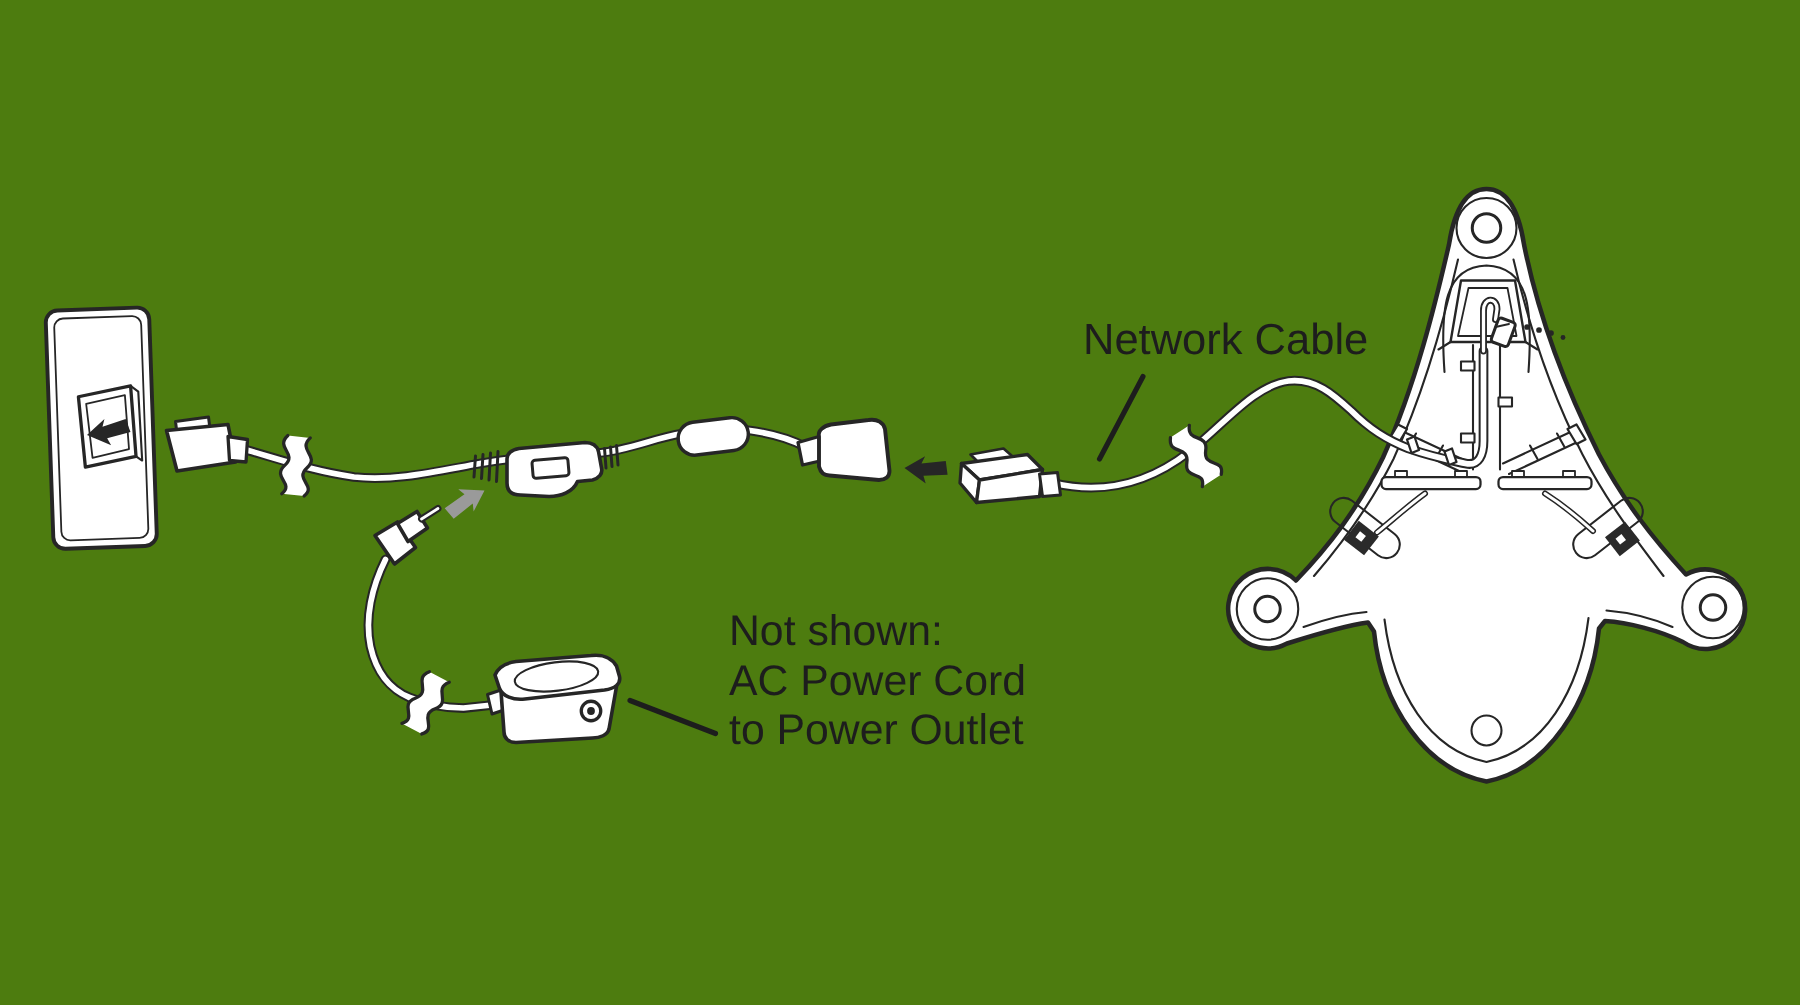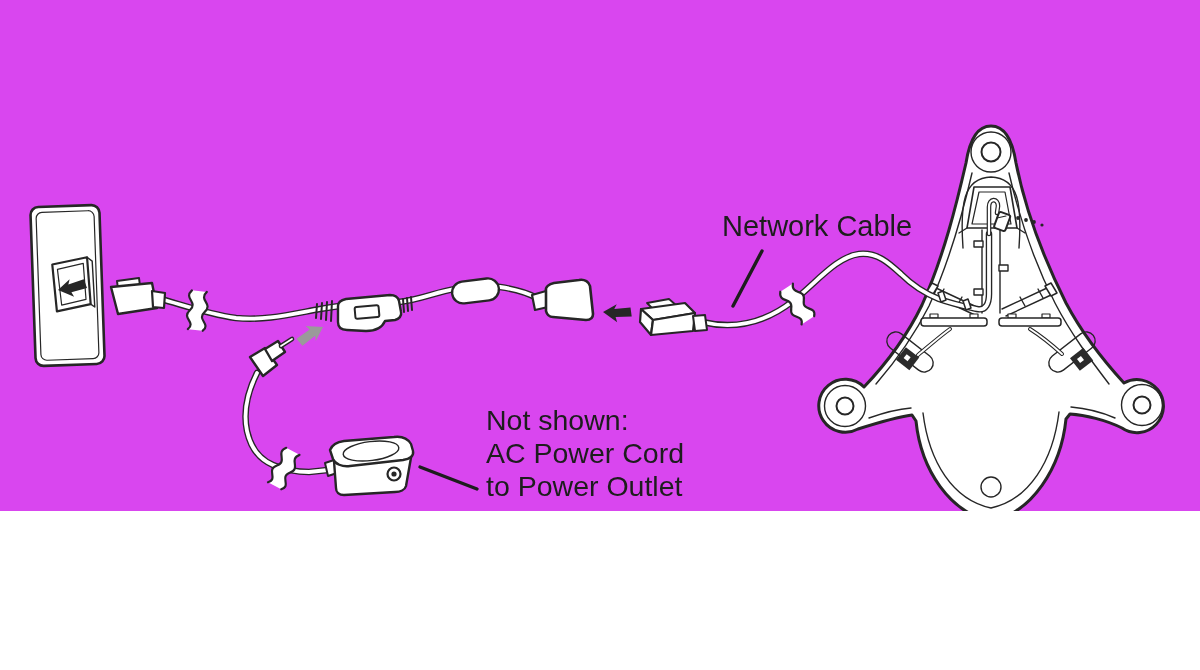--- a/index.html
+++ b/index.html
@@ -1,17 +1,17 @@
 <!DOCTYPE html>
 <html><head>
 <meta charset="utf-8">
 <style>
   html,body { margin:0; padding:0; background:#ffffff; }
   #canvas {
-    position:relative; width:1200px; height:511px; background:#d946ef;
+    position:relative; width:1200px; height:670px; background:#4d7c0f;
     font-family:"Liberation Sans", sans-serif; overflow:hidden;
   }
   svg { position:absolute; left:0; top:0; }
   .ln  { fill:none; stroke:#262626; stroke-linejoin:round; stroke-linecap:round; }
   .w24 { stroke-width:2.4; } .w3 { stroke-width:3; } .w22 { stroke-width:2.2; }
   .w16 { stroke-width:1.6; } .w14 { stroke-width:1.4; } .w12 { stroke-width:1.2; }
   .fw  { fill:#ffffff; }
   .cable-dark  { fill:none; stroke:#262626; stroke-width:6.5; stroke-linecap:round; }
   .cable-white { fill:none; stroke:#ffffff; stroke-width:3.8; stroke-linecap:round; }
   .wire-dark   { fill:none; stroke:#262626; stroke-width:4;   stroke-linecap:round; }

